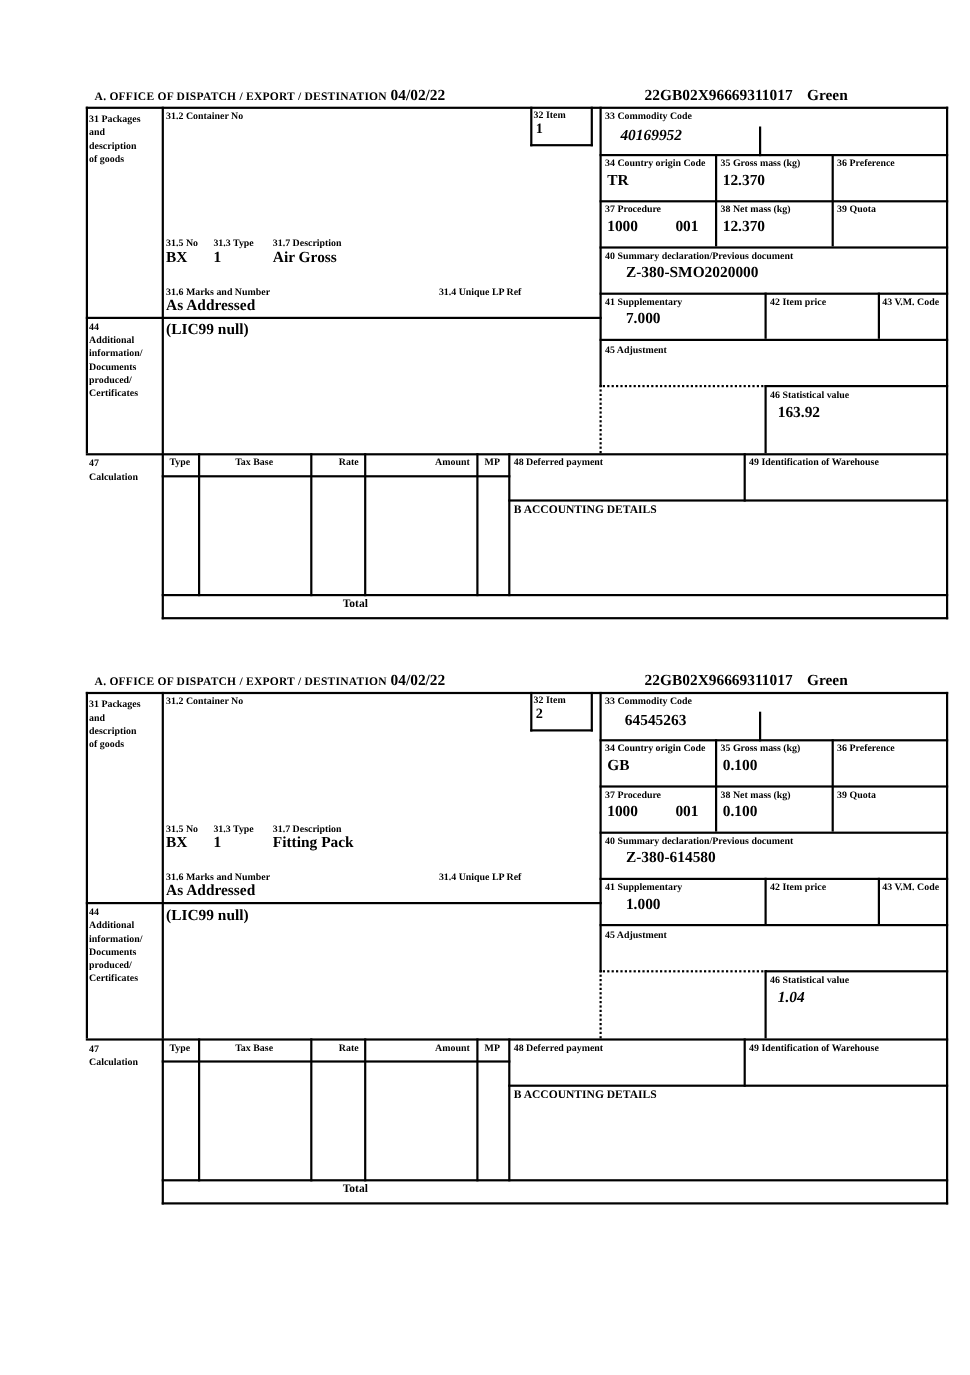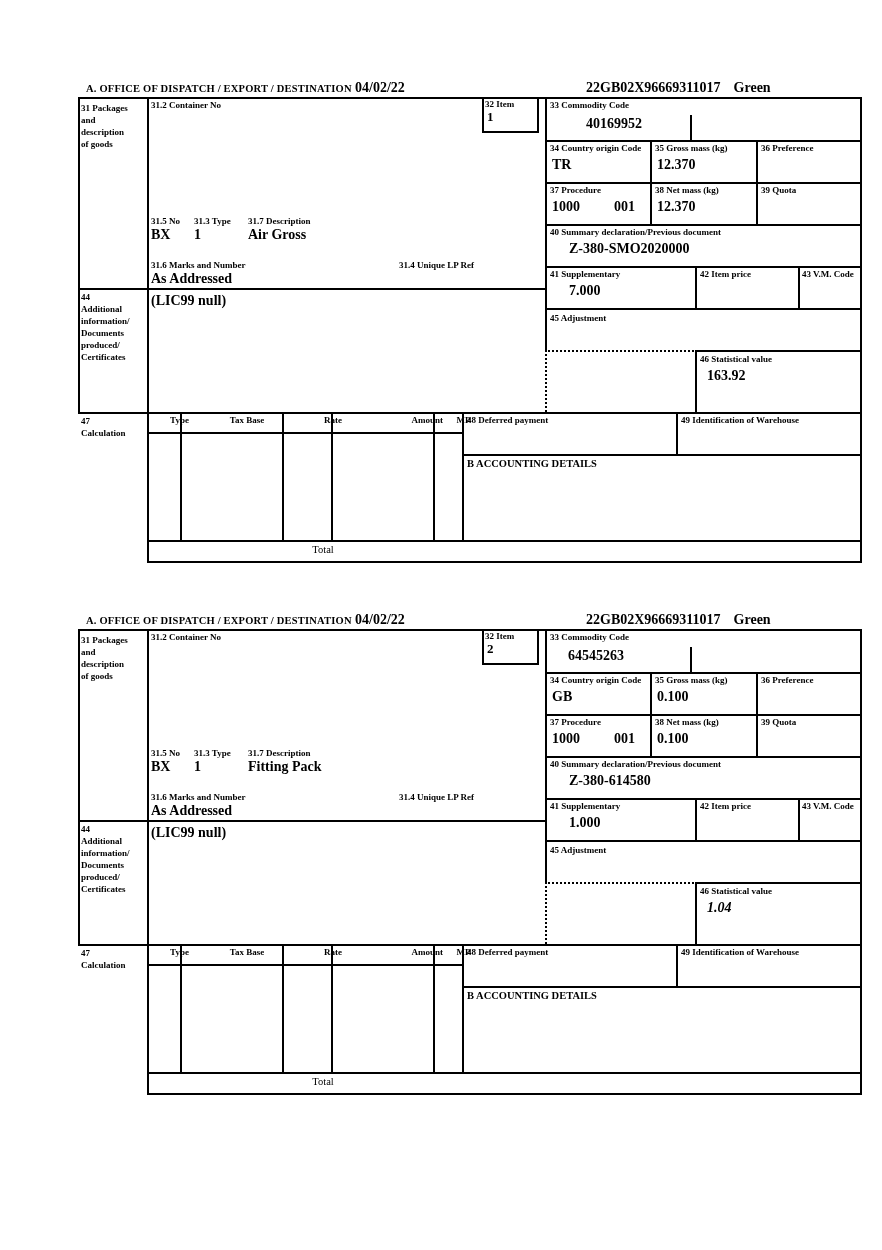--- a/index.html
+++ b/index.html
@@ -11,23 +11,23 @@
   .hl{position:absolute;height:2px;background:#000;}
   .vl{position:absolute;width:2px;background:#000;}
   .dh{position:absolute;height:0;border-top:2px dotted #000;}
   .dv{position:absolute;width:0;border-left:2px dotted #000;}
   
   .lbl{position:absolute;font-size:9px;font-weight:bold;white-space:nowrap;line-height:11px;text-align:center;}
   .blk{position:absolute;font-size:9px;font-weight:bold;white-space:pre-line;line-height:12px;}
   .val{position:absolute;font-size:14px;font-weight:bold;white-space:nowrap;line-height:15px;}
   .hdr-lbl{position:absolute;font-size:10.5px;font-weight:bold;letter-spacing:.2px;white-space:nowrap;}
   .hdr-val{position:absolute;font-size:14px;font-weight:bold;white-space:nowrap;}
-  .th{position:absolute;top:336px;font-size:9px;font-weight:bold;box-sizing:border-box;margin-left:16px;}
+  .th{position:absolute;top:336px;font-size:9px;font-weight:bold;box-sizing:border-box;}
   .acct{position:absolute;font-size:10.5px;font-weight:bold;white-space:nowrap;}
-  .total{position:absolute;font-size:10.5px;font-weight:normal;}
+  .total{position:absolute;font-size:10.5px;font-weight:bold;}
 </style>
 </head>
 <body>
 
 <div id="doc">
   <div class="section s0">
 
     <div class="hdr-lbl" style="left:8px;top:4px;">A.  OFFICE OF DISPATCH / EXPORT / DESTINATION</div>
     <div class="hdr-val" style="left:277px;top:1px;">04/02/22</div>
     <div class="hdr-val" style="left:508px;top:1px;">
@@ -74,21 +74,21 @@
     <div class="blk" style="left:3px;top:23px;">31 Packages
 and
 description
 of goods</div>
     <div class="lbl" style="left:73px;top:21px;">31.2 Container No</div>
 
     <div class="lbl" style="left:407px;top:20px;">32 Item</div>
     <div class="val" style="left:409px;top:30px;font-size:13px;">1</div>
 
     <div class="lbl" style="left:472px;top:21px;">33 Commodity Code</div>
-    <div class="val" style="left:508px;top:37px;">40169952</div>
+    <div class="val" style="left:486px;top:37px;font-style:italic;">40169952</div>
 
     <div class="lbl" style="left:472px;top:64px;">34 Country origin Code</div>
     <div class="val" style="left:474px;top:78px;">TR</div>
     <div class="lbl" style="left:577px;top:64px;">35 Gross mass (kg)</div>
     <div class="val" style="left:579px;top:78px;">12.370</div>
     <div class="lbl" style="left:683px;top:64px;">36 Preference</div>
 
     <div class="lbl" style="left:472px;top:106px;">37 Procedure</div>
     <div class="val" style="left:474px;top:120px;">1000</div>
     <div class="val" style="left:536px;top:120px;">001</div>

